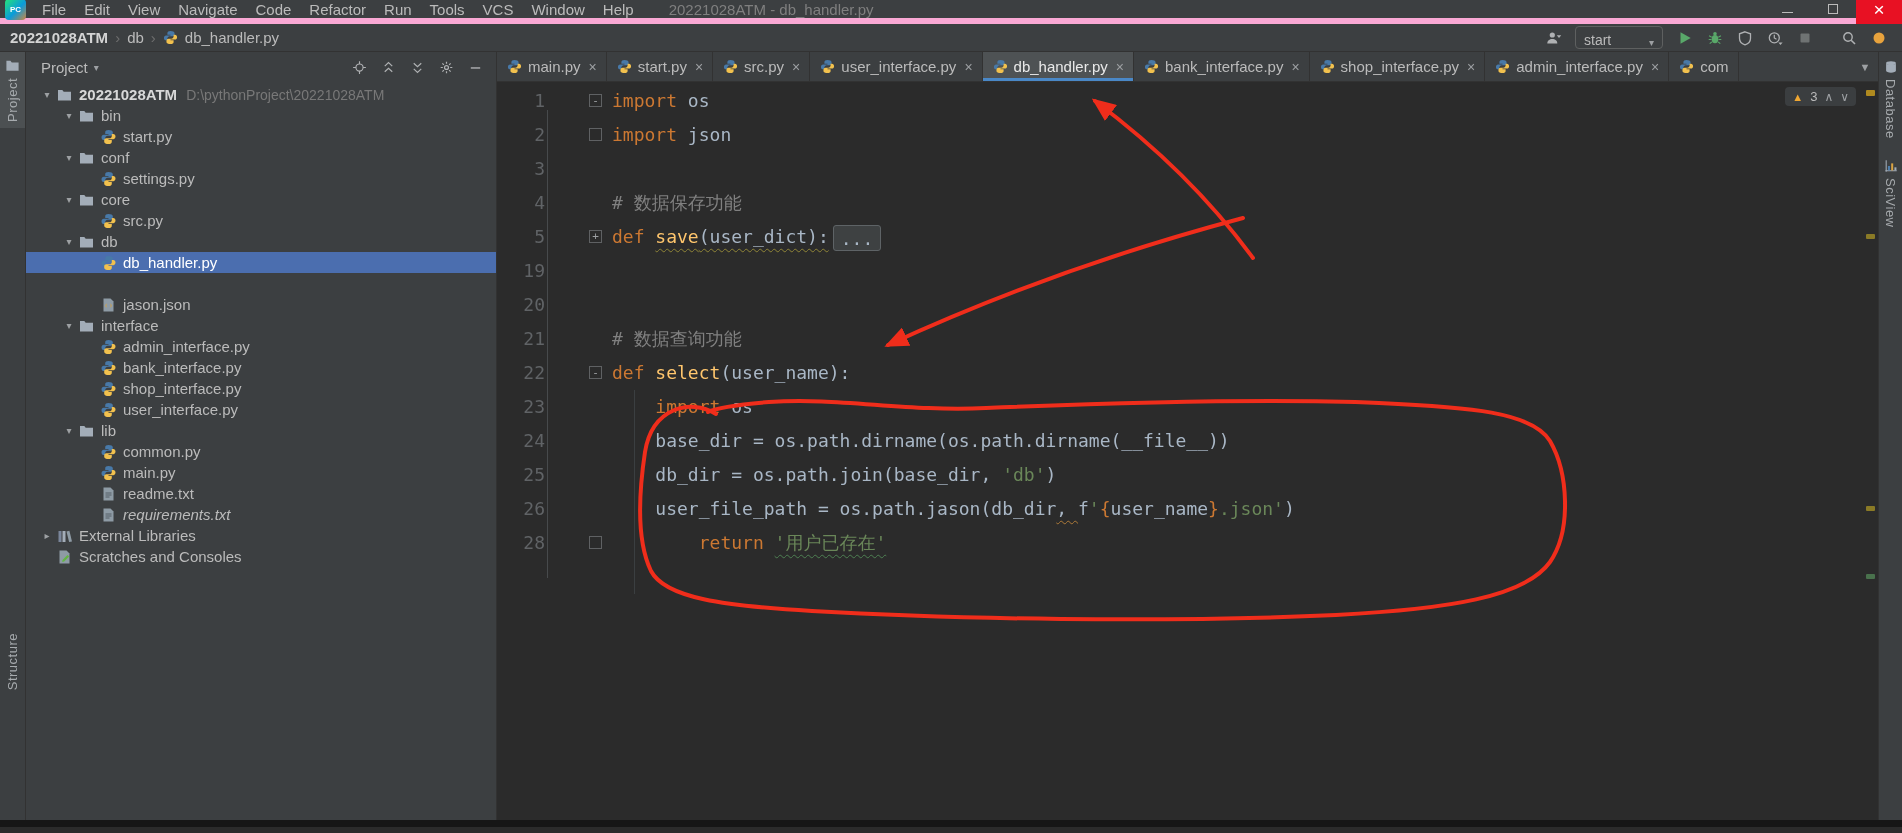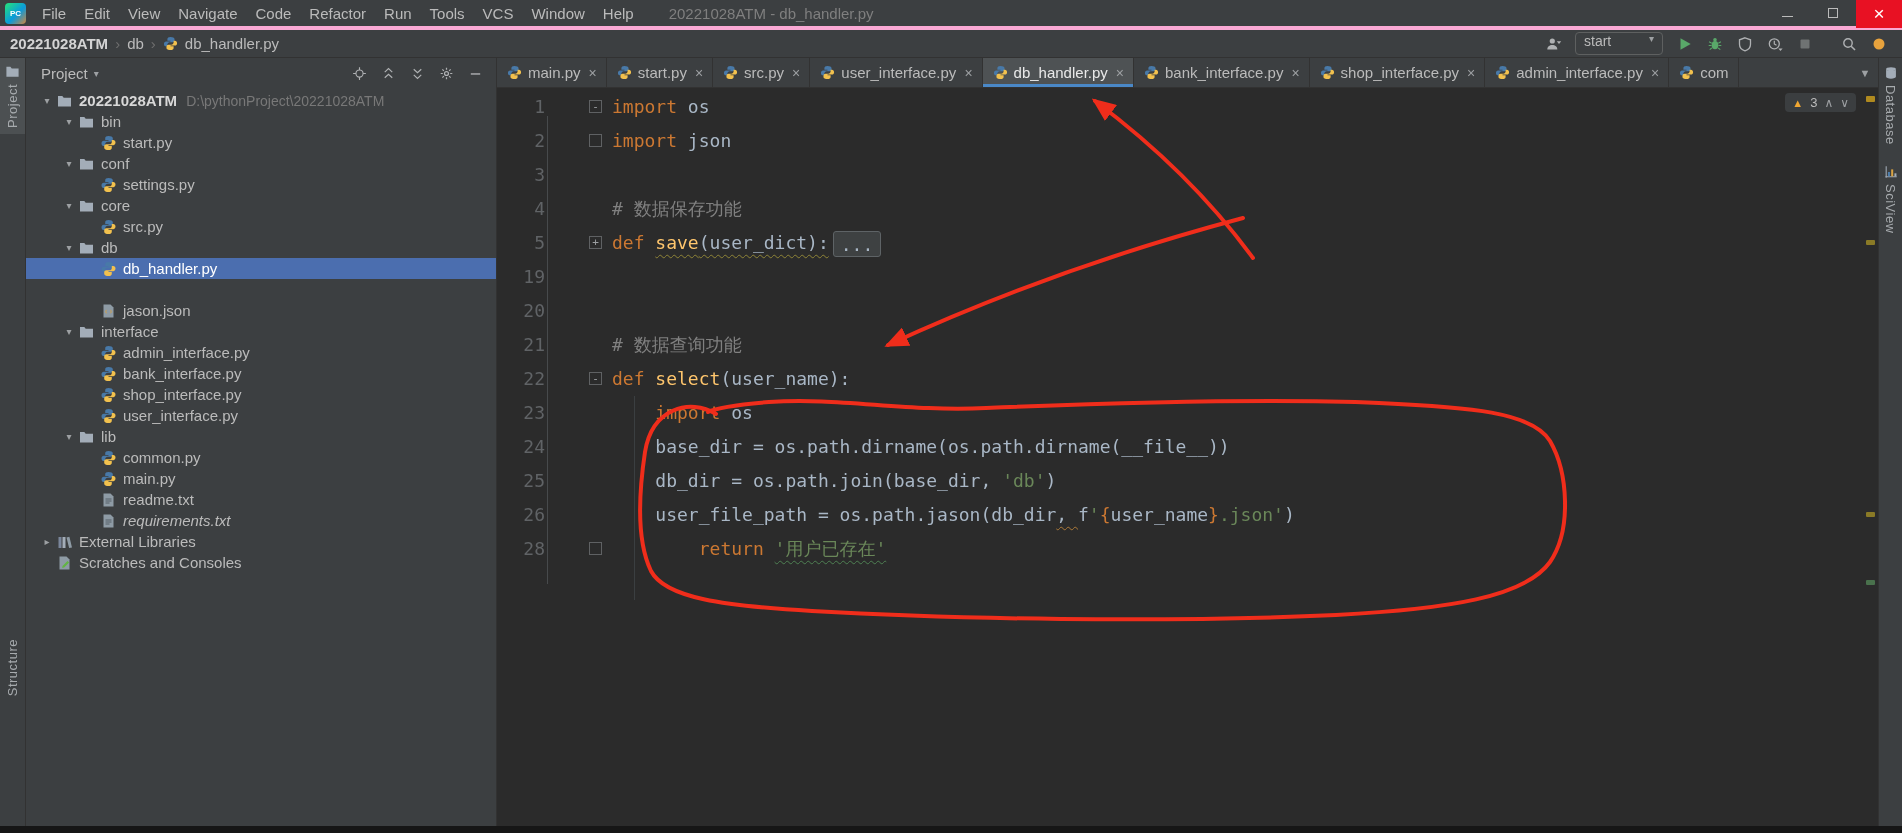--- a/index.html
+++ b/index.html
@@ -2,39 +2,39 @@
 <html style="--annotation-red: #F02D1B; --selection-blue: #4B6EAF; --tab-underline-blue: #4A88C7; --close-button-red: #E81123; --keyword-orange: #CC7832; --function-yellow: #FFC66D; --plain-text: #A9B7C6; --string-green: #6A8759; --comment-gray: #808080;"><head>
 <meta charset="utf-8">
 <style>
   *{margin:0;padding:0;box-sizing:border-box}
   html,body{width:1902px;height:833px;overflow:hidden}
   body{position:relative;background:#2B2B2B;font-family:"Liberation Sans",sans-serif;-webkit-font-smoothing:antialiased}
   .icn{display:inline-flex;width:16px;height:16px;align-items:center;justify-content:center;flex:none}
   .icn svg{width:100%;height:100%}
 
   
-  .titlebar{height:30px;background:#3C3F41;display:flex;align-items:center;border-bottom:4px solid #f9a8d4}
+  .titlebar{height:24px;background:#3C3F41;display:flex;align-items:center;border-bottom:6px solid #f9a8d4}
   .logo{width:21px;height:21px;margin:0 7px 0 5px;border-radius:4px;background:linear-gradient(135deg,#21D789 10%,#0A9BDB 55%,#FC801D 110%);display:flex;align-items:center;justify-content:center;font-size:8px;font-weight:bold;color:#fff;flex:none}
   .menu-item{padding:0 9px;font-size:15px;color:#BBBBBB;line-height:29px;cursor:default}
   .win-title{color:#7F7F7F;font-size:15px;margin-left:26px;white-space:nowrap}
   .win-controls{margin-left:auto;display:flex;height:29px}
   .win-btn{width:46px;display:flex;align-items:center;justify-content:center;color:#BBBBBB}
   .win-btn .glyph-min{width:11px;border-bottom:1.5px solid #BBBBBB;margin-top:6px}
   .win-btn .glyph-max{width:10px;height:10px;border:1.5px solid #BBBBBB}
   .win-btn.close{background:var(--close-button-red,#E81123);color:#fff;font-size:19px;line-height:19px}
 
   
   .toolbar{height:28px;background:#3C3F41;display:flex;align-items:center;border-bottom:1px solid #323232;padding:0 10px}
   .breadcrumbs{display:flex;align-items:center;gap:7px;font-size:15px;color:#BBBBBB}
   .crumb.root{font-weight:bold;color:#D4D4D4}
   .crumb-sep{color:#6E6E6E}
   .breadcrumbs .icn{width:15px;height:15px}
   .run-controls{margin-left:auto;display:flex;align-items:center;gap:3px}
   .tbtn{width:27px;height:24px;display:flex;align-items:center;justify-content:center;border-radius:3px}
-  .run-box{height:23px;border:1px solid #5E6060;border-radius:4px;display:flex;align-items:flex-start;gap:8px;padding:0 8px;margin:0 5px;color:#BBBBBB;font-size:14px;min-width:88px}
+  .run-box{height:23px;border:1px solid #5E6060;border-radius:4px;display:flex;align-items:flex-end;gap:8px;padding:0 8px;margin:0 5px;color:#BBBBBB;font-size:14px;min-width:88px}
   .run-box .caret{color:#9DA0A3;font-size:10px;margin-left:auto}
   .tbtn.gap-left{margin-left:14px}
 
   
   .main{display:flex;height:768px;width:100%}
   .left-stripe{width:26px;background:#3C3F41;border-right:1px solid #323232;position:relative;flex:none}
   .stripe-btn{display:flex;flex-direction:column;align-items:center;gap:5px;padding:6px 2px;width:100%}
   .stripe-btn.top{background:#4C5052}
   .stripe-btn.bottom{position:absolute;top:575px;left:0}
   .vlabel{writing-mode:vertical-rl;transform:rotate(180deg);color:#A7ABAE;font-size:13px;letter-spacing:.5px}

